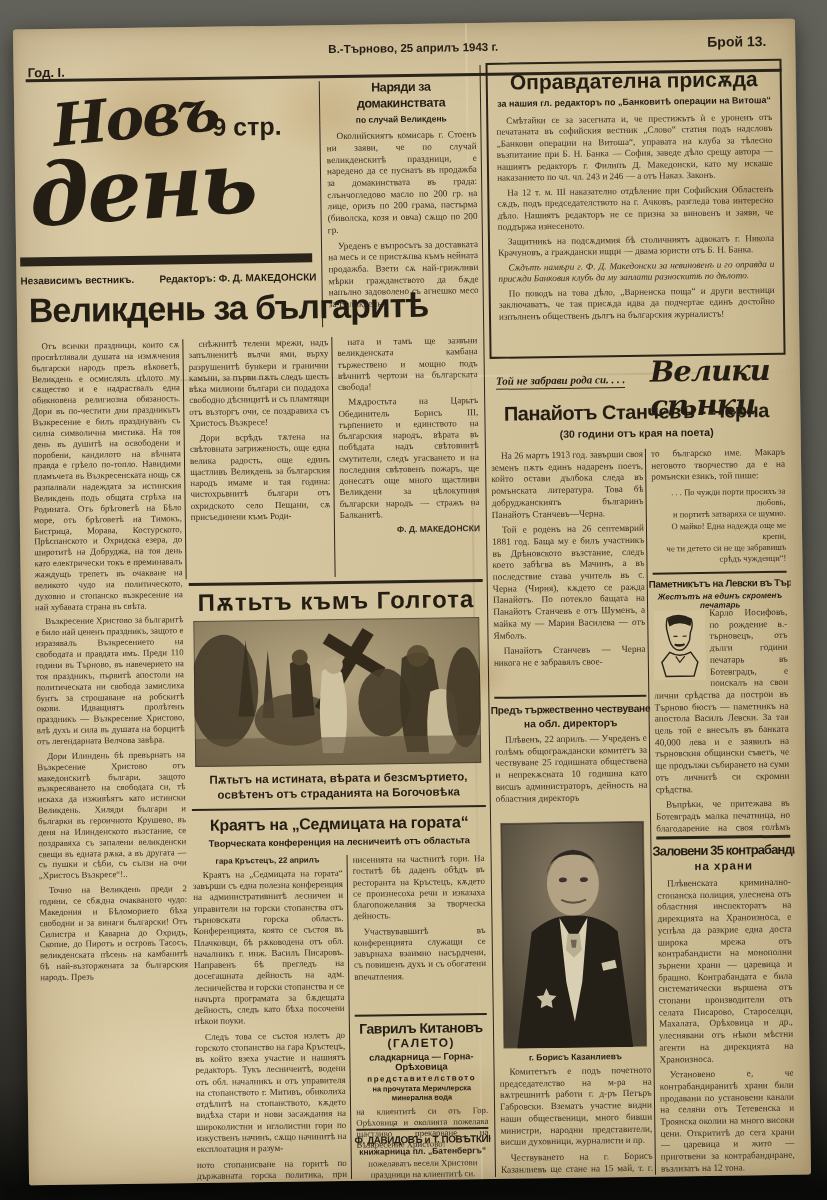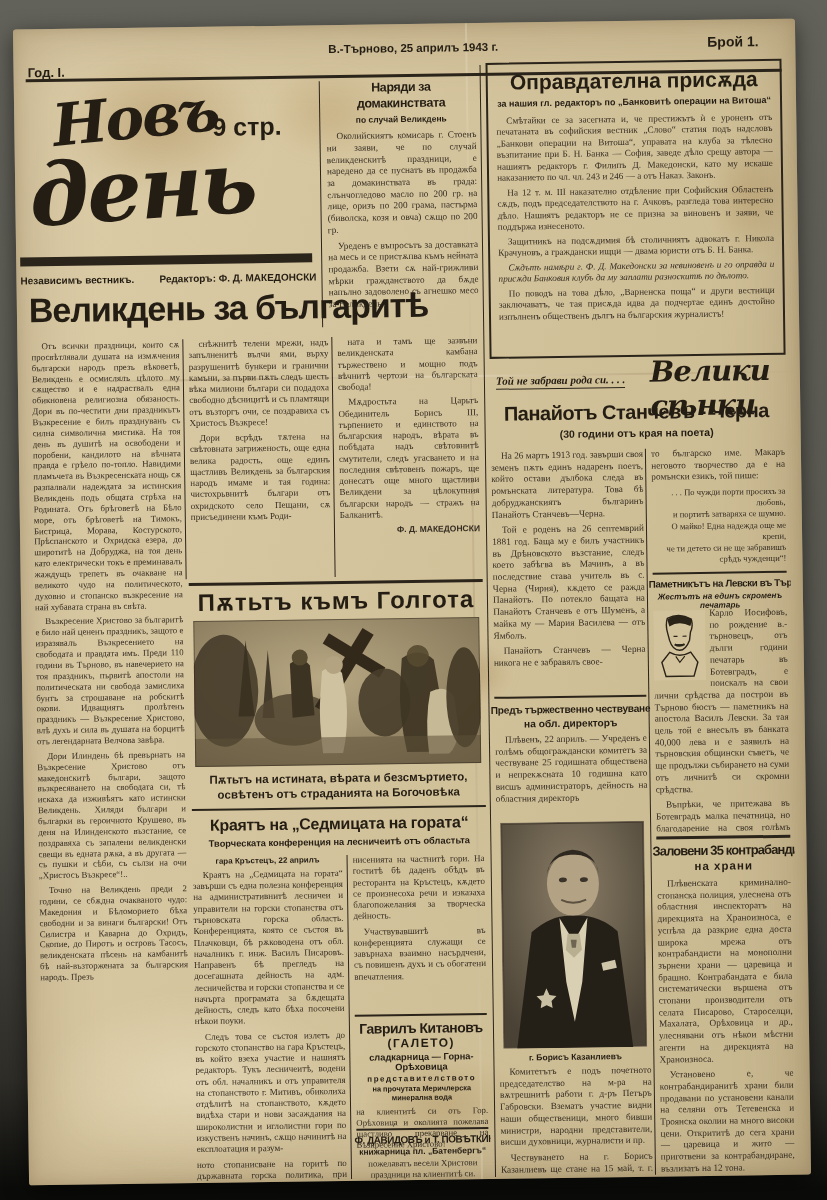--- a/index.html
+++ b/index.html
@@ -47,21 +47,21 @@
   <div class="stain" style="left:420px;top:620px;width:70px;height:60px;background:radial-gradient(ellipse,rgba(140,100,50,.3),rgba(140,100,50,0) 70%);"></div>
   <div class="stain" style="left:80px;top:500px;width:60px;height:55px;background:radial-gradient(ellipse,rgba(150,110,55,.22),rgba(150,110,55,0) 70%);"></div>
   <div class="stain" style="left:330px;top:1030px;width:170px;height:100px;background:radial-gradient(ellipse,rgba(150,112,58,.26),rgba(150,112,58,0) 70%);"></div>
   <div class="stain" style="left:590px;top:880px;width:60px;height:60px;background:radial-gradient(ellipse,rgba(140,100,50,.2),rgba(140,100,50,0) 70%);"></div>
   <div class="stain" style="left:20px;top:970px;width:290px;height:170px;background:radial-gradient(ellipse,rgba(238,226,196,.55),rgba(238,226,196,0) 72%);"></div>
   <div class="crease" style="left:0;top:352px;width:782px;height:2px;background:linear-gradient(90deg,rgba(120,95,60,.0),rgba(120,95,60,.25) 30%,rgba(255,250,235,.3) 55%,rgba(120,95,60,.18) 80%,rgba(120,95,60,0));"></div>
   <div class="crease" style="left:452px;top:0;width:2px;height:1156px;background:linear-gradient(180deg,rgba(255,250,235,.22),rgba(120,95,60,.18) 50%,rgba(255,250,235,.18));"></div>
 
   <div class="hdr" style="left:14px;top:36px;font-size:13px;">Год. I.</div>
   <div class="hdr ctr" style="left:280px;top:18px;width:240px;font-size:11.5px;">В.-Търново, 25 априлъ 1943 г.</div>
-  <div class="hdr" style="left:694px;top:14px;font-size:14px;">Брой 1.</div>
+  <div class="hdr" style="left:694px;top:14px;font-size:14px;">Брой 13.</div>
   <div class="rule" style="left:12px;top:50px;width:756px;height:3px;"></div>
 
   <div class="m-t1 script" style="left:38px;top:56px;">Новъ</div>
   <div class="m-pg sans" style="left:198px;top:86px;">9 стр.</div>
   <div class="m-t2 script" style="left:14px;top:118px;">день</div>
   <div class="m-bar" style="left:4px;top:228px;width:292px;height:9px;"></div>
   <div class="m-foot" style="left:4px;top:246px;width:296px;">
     <span>Независимъ вестникъ.</span>
     <span>Редакторъ: Ф. Д. МАКЕДОНСКИ</span>
   </div>

